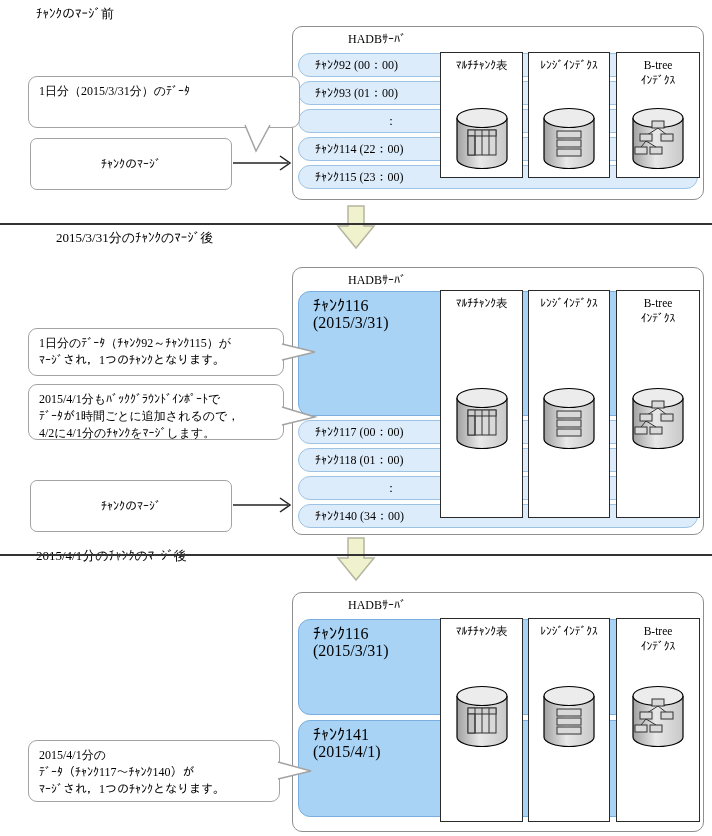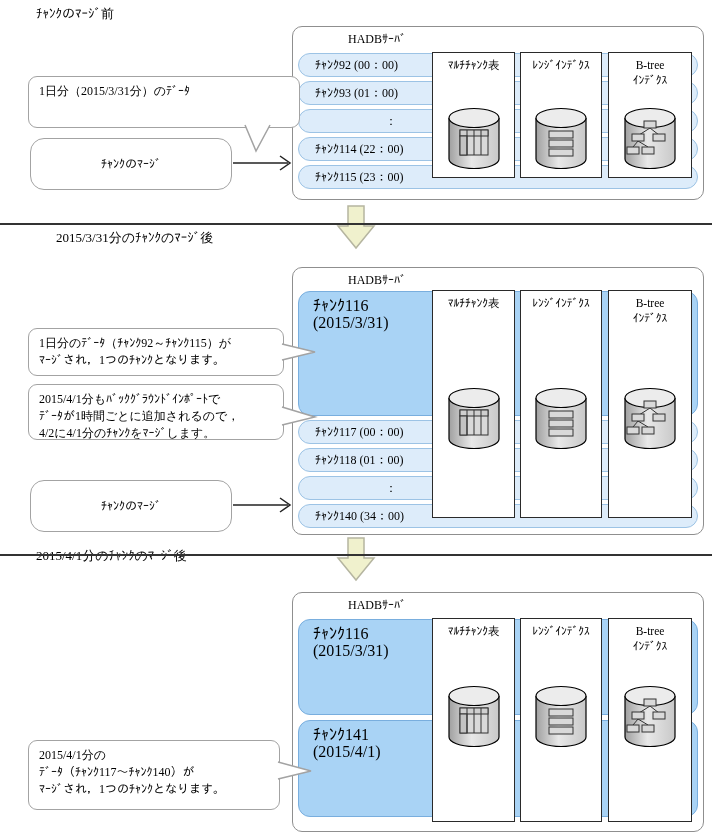--- a/index.html
+++ b/index.html
@@ -9,28 +9,28 @@
   .server{position:absolute;background:#fff;border:1.5px solid #8f8f8f;border-radius:10px;}
   .server-label{position:absolute;left:10px;top:5px;font-size:12px;white-space:nowrap;margin-left:45px;}
   .chunk-row{position:absolute;left:5px;width:400px;height:24px;border-radius:12px;
              background:#ddecfa;border:1px solid #9cc3e5;box-sizing:border-box;z-index:1;}
   .chunk-row .rlabel{position:absolute;left:16px;top:0;line-height:22px;font-size:12px;white-space:nowrap;}
   .chunk-row .rlabel.dots{left:86px;}
   .chunk-block{position:absolute;left:5px;width:400px;border-radius:12px;
                background:#a9d3f5;border:1px solid #79aede;box-sizing:border-box;z-index:1;}
   .chunk-block .blabel{position:absolute;left:14px;top:5px;font-size:16px;line-height:17px;white-space:nowrap;}
   .panel{position:absolute;background:#fff;border:1.2px solid #2a2a2a;box-sizing:border-box;
-         z-index:2;text-align:center;}
+         z-index:2;text-align:center;margin-left:8px;}
   .ptitle{margin-top:5px;font-size:11.5px;line-height:15px;white-space:nowrap;}
   .cyl{position:absolute;left:50%;transform:translateX(-50%);}
   .p1 .cyl{top:54px;} .s2p .cyl{top:96px;} .s3p .cyl{top:66px;}
   .bubble{position:absolute;background:#fff;border:1.5px solid #a3a3a3;border-radius:9px;
           padding:6px 10px;font-size:12px;line-height:17px;z-index:5;box-sizing:border-box;}
   .bubble div{white-space:nowrap;}
-  .action-box{position:absolute;background:#fff;border:1.5px solid #a3a3a3;border-radius:14px;
+  .action-box{position:absolute;background:#fff;border:1.5px solid #a3a3a3;border-radius:7px;
               display:flex;align-items:center;justify-content:center;font-size:12px;z-index:4;}
   .tail{position:absolute;z-index:6;}
   .divider{position:absolute;left:0;width:712px;height:2px;background:#333;z-index:5;}
   .blockarrow{position:absolute;z-index:4;}
   .flowarrow{position:absolute;z-index:3;}
 </style>
 </head>
 <body>
 
 <div id="page">
@@ -259,21 +259,21 @@
       </svg>
     </div>
   </div>
 
   <svg class="blockarrow" style="left:334px;top:536px;" width="44" height="46">
     <polygon points="14,2 30,2 30,22 40,22 22,44 4,22 14,22" fill="#f0f1cd" stroke="#b5b5a0" stroke-width="1.5"></polygon>
   </svg>
   <div class="divider" style="top:554px;"></div>
   <div class="sec-title" style="left:36px;top:547px;">2015/4/1分のﾁｬﾝｸのﾏｰｼﾞ後</div>
 
-  <div class="bubble" style="left:28px;top:740px;width:252px;height:70px;">
+  <div class="bubble" style="left:28px;top:740px;width:252px;height:62px;">
     <div>2015/4/1分の</div>
     <div>ﾃﾞｰﾀ（ﾁｬﾝｸ117～ﾁｬﾝｸ140）が</div>
     <div>ﾏｰｼﾞされ，1つのﾁｬﾝｸとなります。</div>
   </div>
   <svg class="tail" style="left:277px;top:758px;" width="38" height="26">
     <path d="M1,4 L34,13 L1,21" fill="#fff" stroke="#a3a3a3" stroke-width="1.5"></path>
   </svg>
 
   <div class="server" style="left:292px;top:592px;width:410px;height:238px;">
     <div class="server-label">HADBｻｰﾊﾞ</div>

